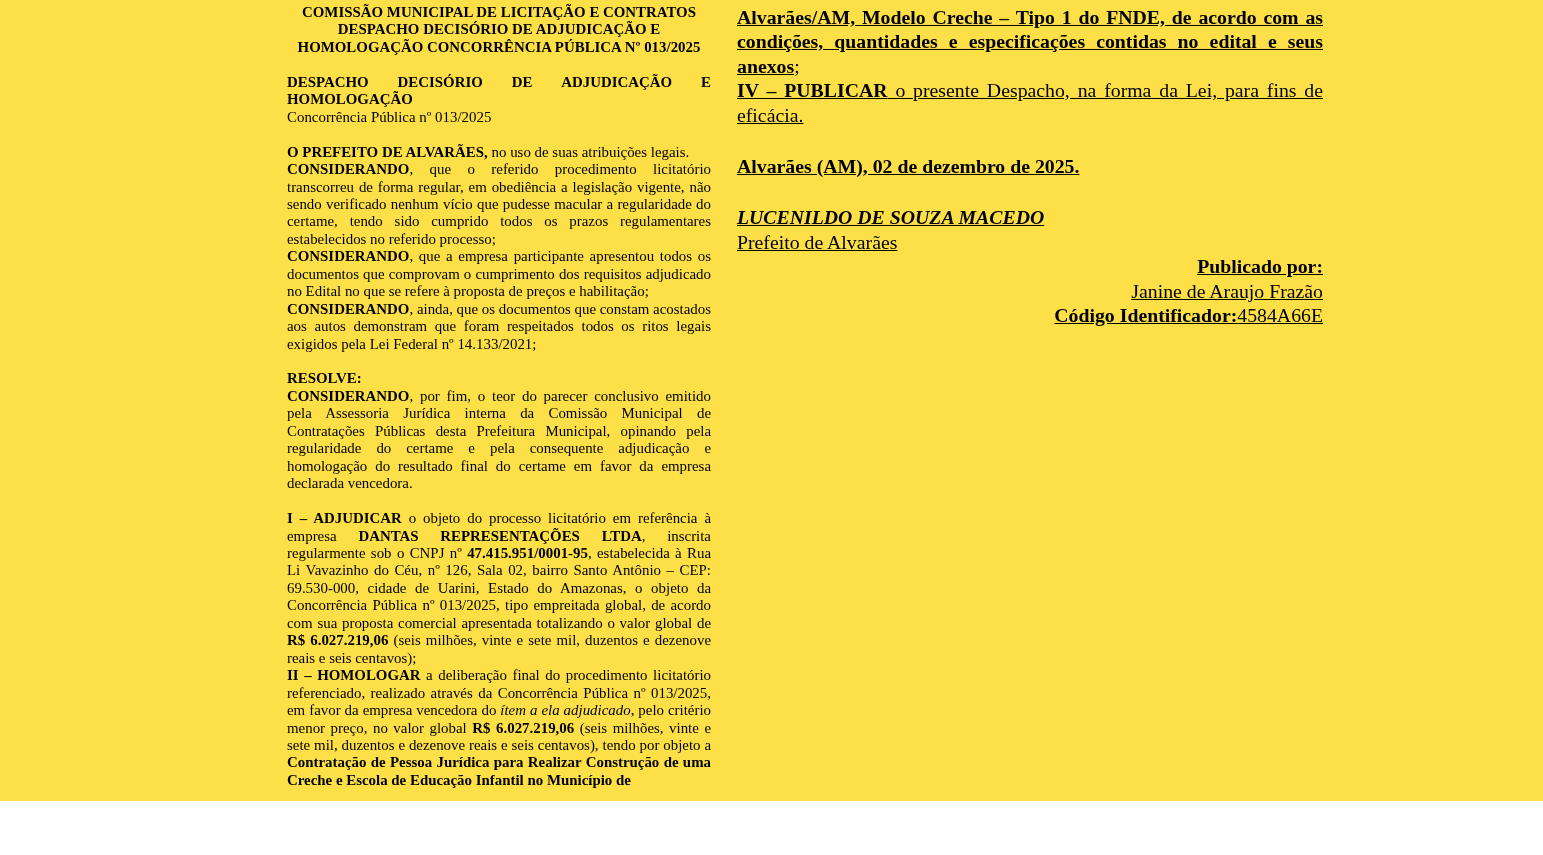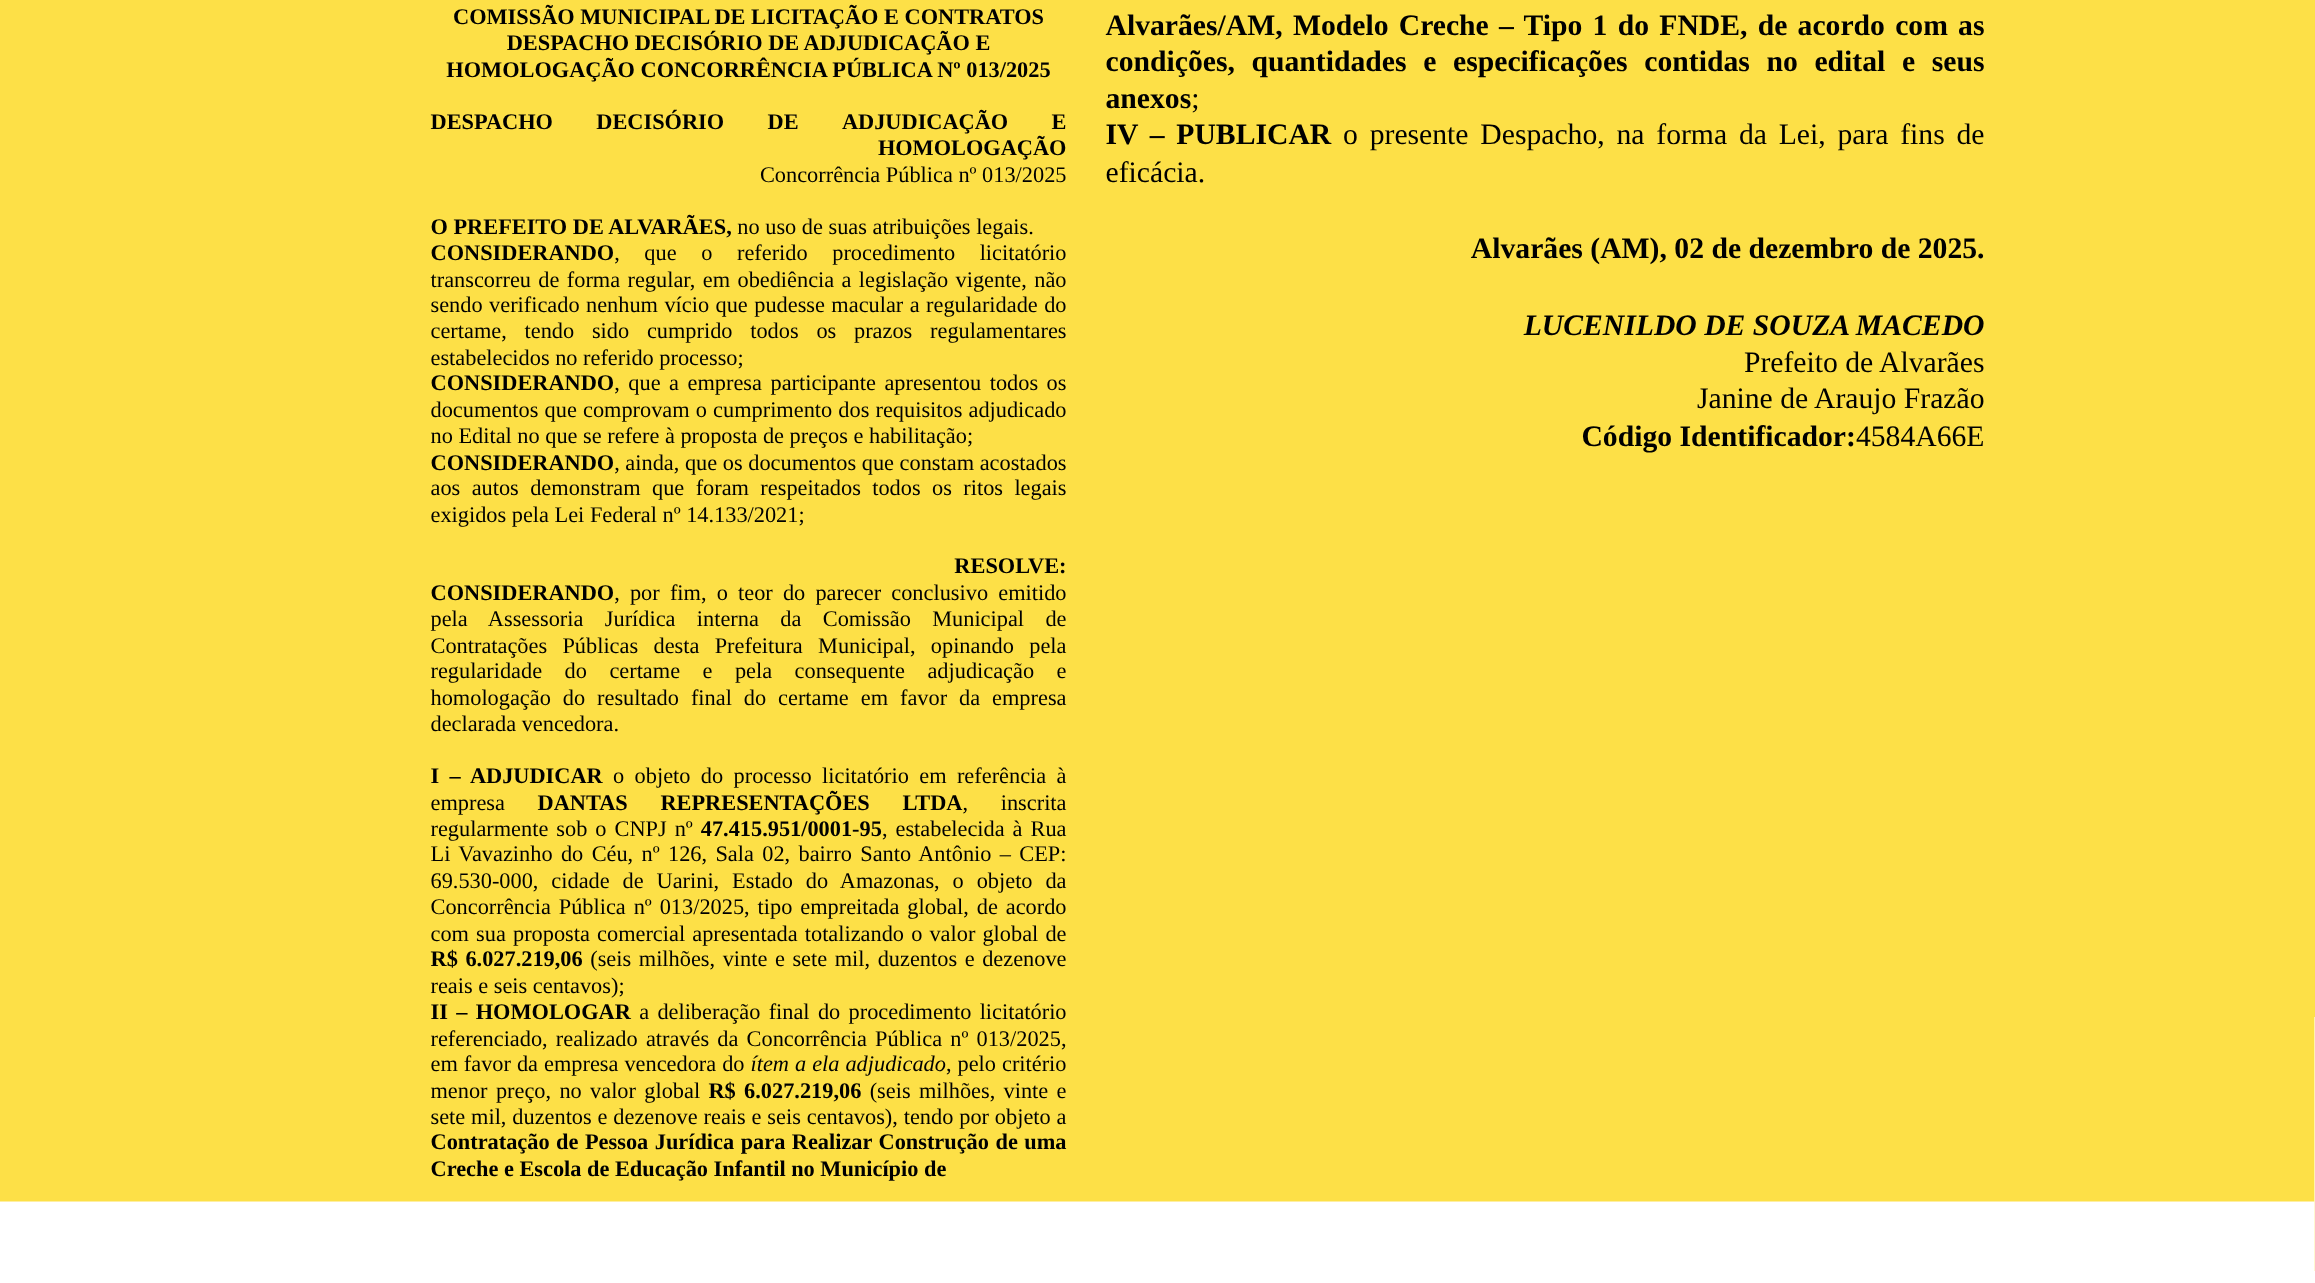--- a/index.html
+++ b/index.html
@@ -16,26 +16,26 @@
     background: #fde047;
     overflow: hidden;
   }
   .col { position: absolute; }
   .col-left {
     left: 287px; top: 4px; width: 424px;
     font-size: 14.9px; line-height: 17.45px;
   }
   .col-right {
     left: 737px; top: 5px; width: 586px;
-    font-size: 19.8px; line-height: 24.4px;
+    font-size: 19.8px; line-height: 24.4px; text-decoration: underline;
   }
   .para { text-align: justify; }
   .a-justify { text-align: justify; }
   .a-center  { text-align: center; }
-  .a-left    { text-align: right; }
+  .a-left    { text-align: left; }
   .a-right   { text-align: right; }
   .a-force   { text-align: justify; text-align-last: justify; }
   .bold   { font-weight: bold; }
   .italic { font-style: italic; }
   .col-left  .gap1 { margin-top: 17.45px; }
   .col-right .gap1 { margin-top: 27px; }
 </style>
 </head>
 <body>
 
@@ -55,16 +55,17 @@
       <div class="para a-justify"><span class="bold">CONSIDERANDO</span><span>, por fim, o teor do parecer conclusivo emitido pela Assessoria Jurídica interna da Comissão Municipal de Contratações Públicas desta Prefeitura Municipal, opinando pela regularidade do certame e pela consequente adjudicação e homologação do resultado final do certame em favor da empresa declarada vencedora.</span></div>
       <div class="para a-justify gap1"><span class="bold">I – ADJUDICAR</span><span> o objeto do processo licitatório em referência à empresa </span><span class="bold">DANTAS REPRESENTAÇÕES LTDA</span><span>, inscrita regularmente sob o CNPJ nº </span><span class="bold">47.415.951/0001-95</span><span>, estabelecida à Rua Li Vavazinho do Céu, nº 126, Sala 02, bairro Santo Antônio – CEP: 69.530-000, cidade de Uarini, Estado do Amazonas, o objeto da Concorrência Pública nº 013/2025, tipo empreitada global, de acordo com sua proposta comercial apresentada totalizando o valor global de </span><span class="bold">R$ 6.027.219,06</span><span> (seis milhões, vinte e sete mil, duzentos e dezenove reais e seis centavos);</span></div>
       <div class="para a-justify"><span class="bold">II – HOMOLOGAR</span><span> a deliberação final do procedimento licitatório referenciado, realizado através da Concorrência Pública nº 013/2025, em favor da empresa vencedora do </span><span class="italic">ítem a ela adjudicado</span><span>, pelo critério menor preço, no valor global </span><span class="bold">R$ 6.027.219,06</span><span> (seis milhões, vinte e sete mil, duzentos e dezenove reais e seis centavos), tendo por objeto a </span><span class="bold">Contratação de Pessoa Jurídica para Realizar Construção de uma Creche e Escola de Educação Infantil no Município de</span></div>
     </div>
   <div class="col col-right">
       <div class="para a-justify"><span class="bold">Alvarães/AM, Modelo Creche – Tipo 1 do FNDE, de acordo com as condições, quantidades e especificações contidas no edital e seus anexos</span><span>;</span></div>
       <div class="para a-justify"><span class="bold">IV – PUBLICAR</span><span> o presente Despacho, na forma da Lei, para fins de eficácia.</span></div>
       <div class="para a-left gap1"><span class="bold">Alvarães (AM), 02 de dezembro de 2025.</span></div>
       <div class="para a-left gap1"><span class="bold italic">LUCENILDO DE SOUZA MACEDO</span></div>
       <div class="para a-left"><span>Prefeito de Alvarães</span></div>
+      <div class="para a-right"><span class="bold">Publicado por:</span></div>
       <div class="para a-right"><span>Janine de Araujo Frazão</span></div>
       <div class="para a-right"><span class="bold">Código Identificador:</span><span>4584A66E</span></div>
     </div>
 </div>
 
 </body></html>

